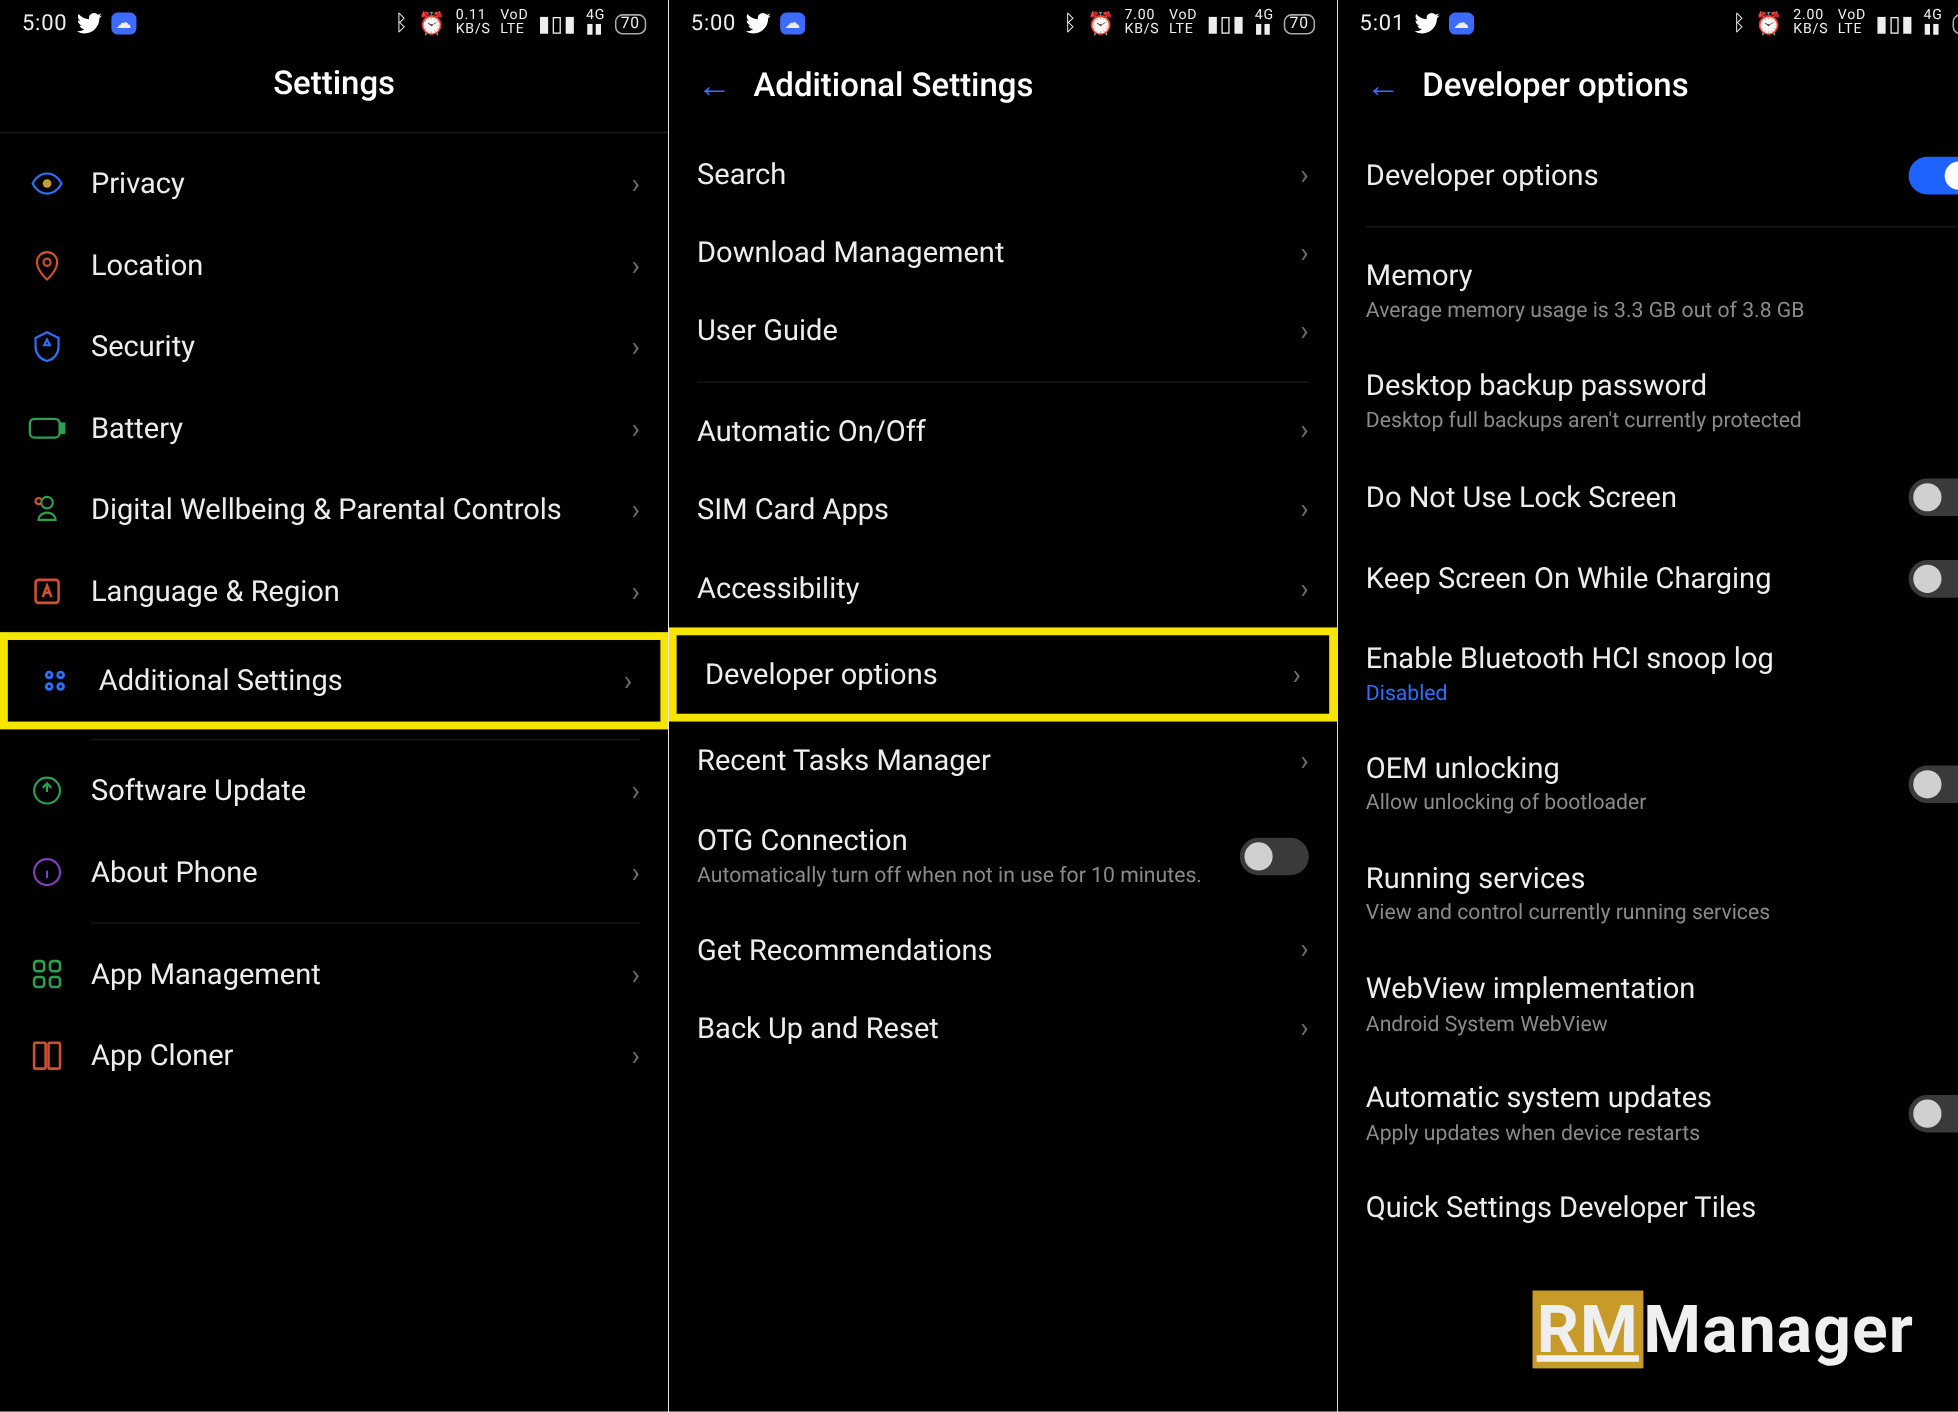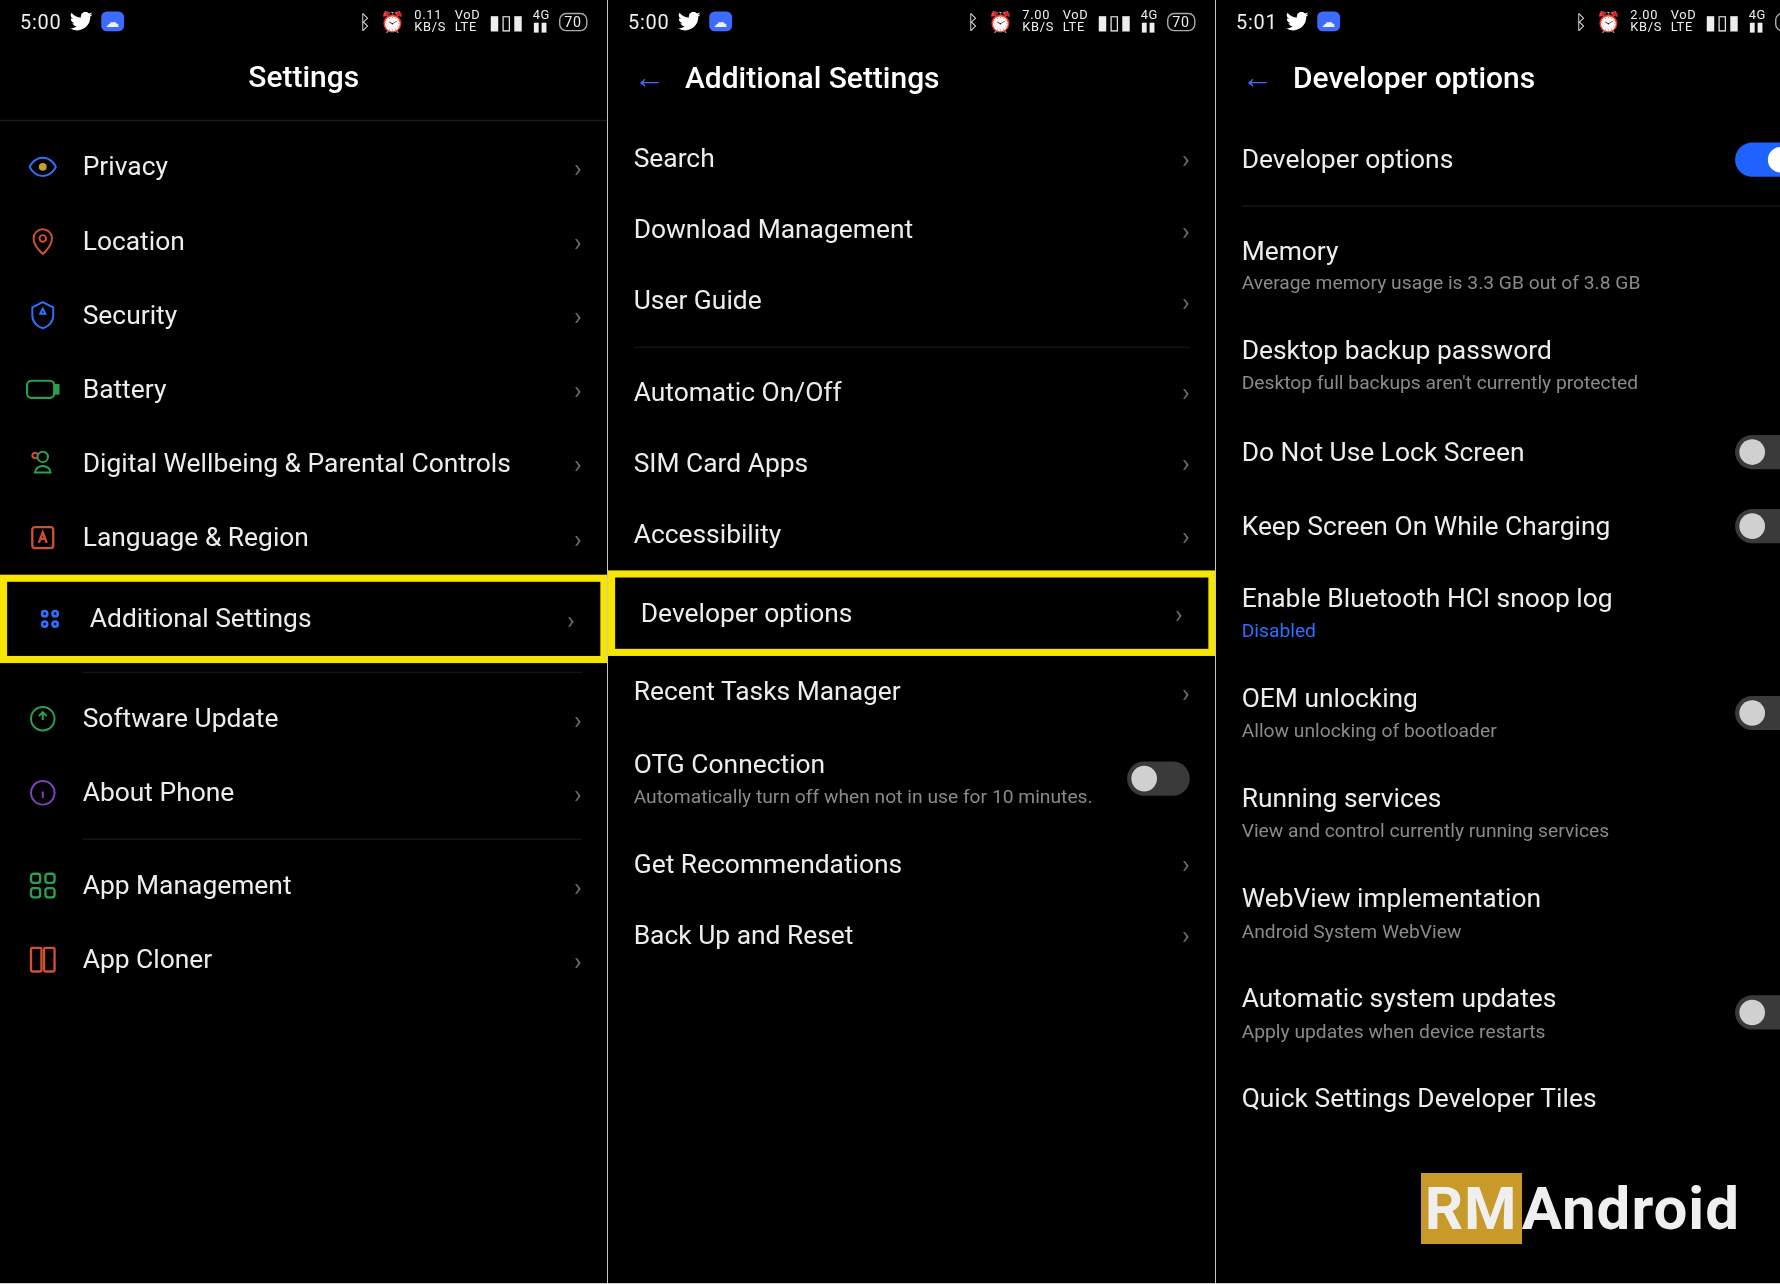--- a/index.html
+++ b/index.html
@@ -103,20 +103,21 @@
     font-size:60px;
     font-weight:700;
     color:#efefef;
     letter-spacing:1px;
     pointer-events:none;
   }
   .wm .box {
     background:#c79a2a;
     color:#efefef;
     padding:0 4px;
+    text-decoration:underline;
   }
 </style>
 </head>
 <body>
 
 <div class="phone-wrap" style="width:426px;height:900px;transform:scale(1.426);transform-origin:top left;position:absolute;left:0;top:0;">
 <div class="phone">
   <div class="status">
     <div class="left">
       <span>5:00</span>
@@ -552,14 +553,14 @@
     <div class="txt">
             <div class="lbl">Quick Settings Developer Tiles</div>
           </div>
 
   </div>
       </div>
 </div>
 </div>
 
 <div class="wm">
-  <span class="box">RM</span><span>Android</span>
+  <span class="box">RM</span><span>Manager</span>
 </div>
 
 </body></html>

